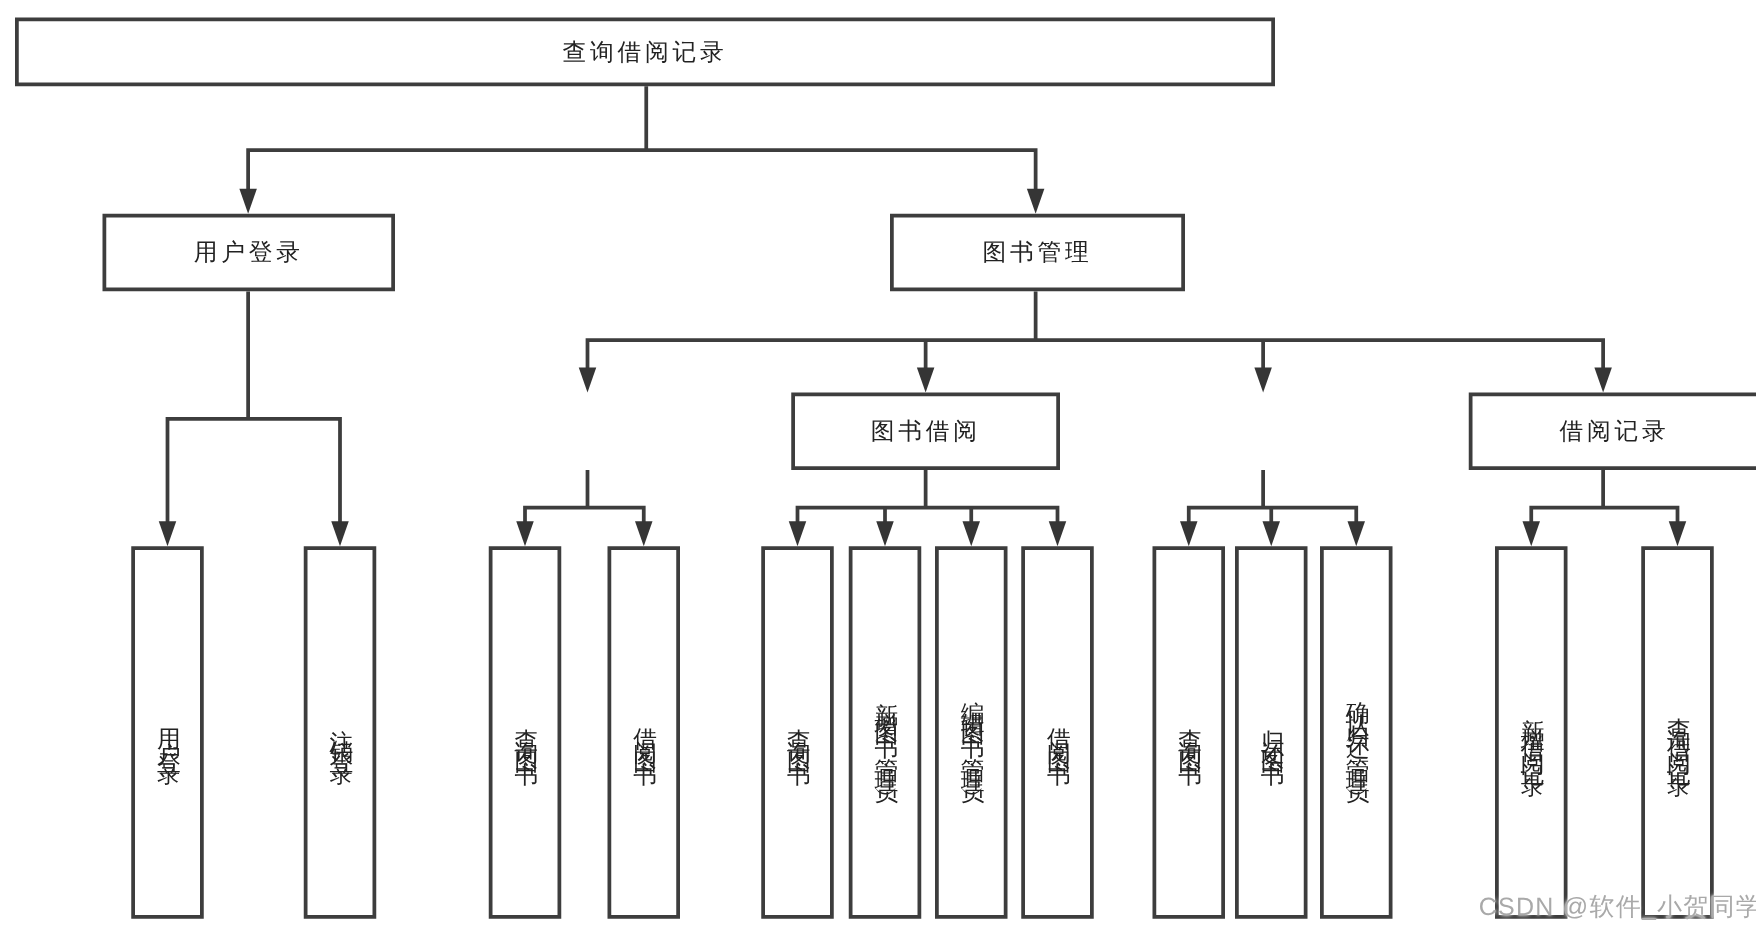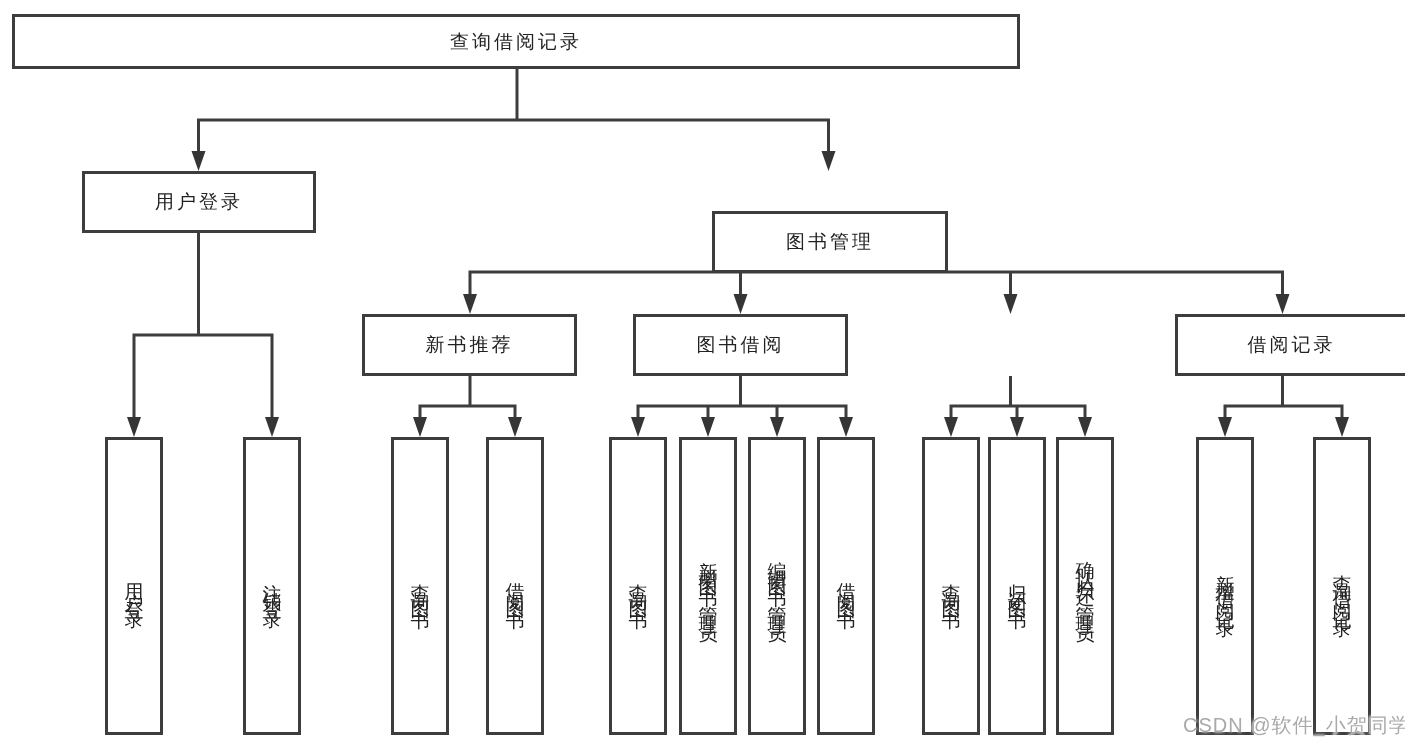--- a/index.html
+++ b/index.html
@@ -44,21 +44,21 @@
     writing-mode: vertical-rl;
     text-orientation: mixed;
     letter-spacing: 9px;
     font-size: 19px;
     white-space: normal;
     text-align: center;
   }
   
   .n-root          { left: 12px;   top: 14px;  width: 1008px; height: 55px; }
   .n-user-login    { left: 82px;   top: 171px; width: 234px;  height: 62px; }
-  .n-book-mgmt     { left: 712px;  top: 171px; width: 236px;  height: 62px; margin-top: 40px; }
+  .n-book-mgmt     { left: 712px;  top: 171px; width: 236px;  height: 62px; }
   .n-new-books     { left: 362px;  top: 314px; width: 215px;  height: 62px; }
   .n-book-borrow   { left: 633px;  top: 314px; width: 215px;  height: 62px; }
   .n-current       { left: 903px;  top: 314px; width: 215px;  height: 62px; }
   .n-records       { left: 1175px; top: 314px; width: 233px;  height: 62px; }
   .leaf            { top: 437px; width: 58px; height: 298px; }
   .l-ul1 { left: 105px;  }
   .l-ul2 { left: 243px;  }
   .l-nb1 { left: 391px;  }
   .l-nb2 { left: 486px;  }
   .l-bb1 { left: 609px;  }
@@ -147,21 +147,20 @@
       <polygon points="1218,417 1232,417 1225,437"></polygon>
       <polygon points="1335,417 1349,417 1342,437"></polygon>
     </g>
   </svg>
 
   <div class="node n-root">查询借阅记录</div>
 
   <div class="node n-user-login">用户登录</div>
   <div class="node n-book-mgmt">图书管理</div>
 
-  <div class="node n-new-books">新书推荐</div>
   <div class="node n-book-borrow">图书借阅</div>
   <div class="node n-records">借阅记录</div>
 
   <div class="node vnode leaf l-ul1">用户登录</div>
   <div class="node vnode leaf l-ul2">注销登录</div>
 
   <div class="node vnode leaf l-nb1">查询图书</div>
   <div class="node vnode leaf l-nb2">借阅图书</div>
 
   <div class="node vnode leaf l-bb1">查询图书</div>

